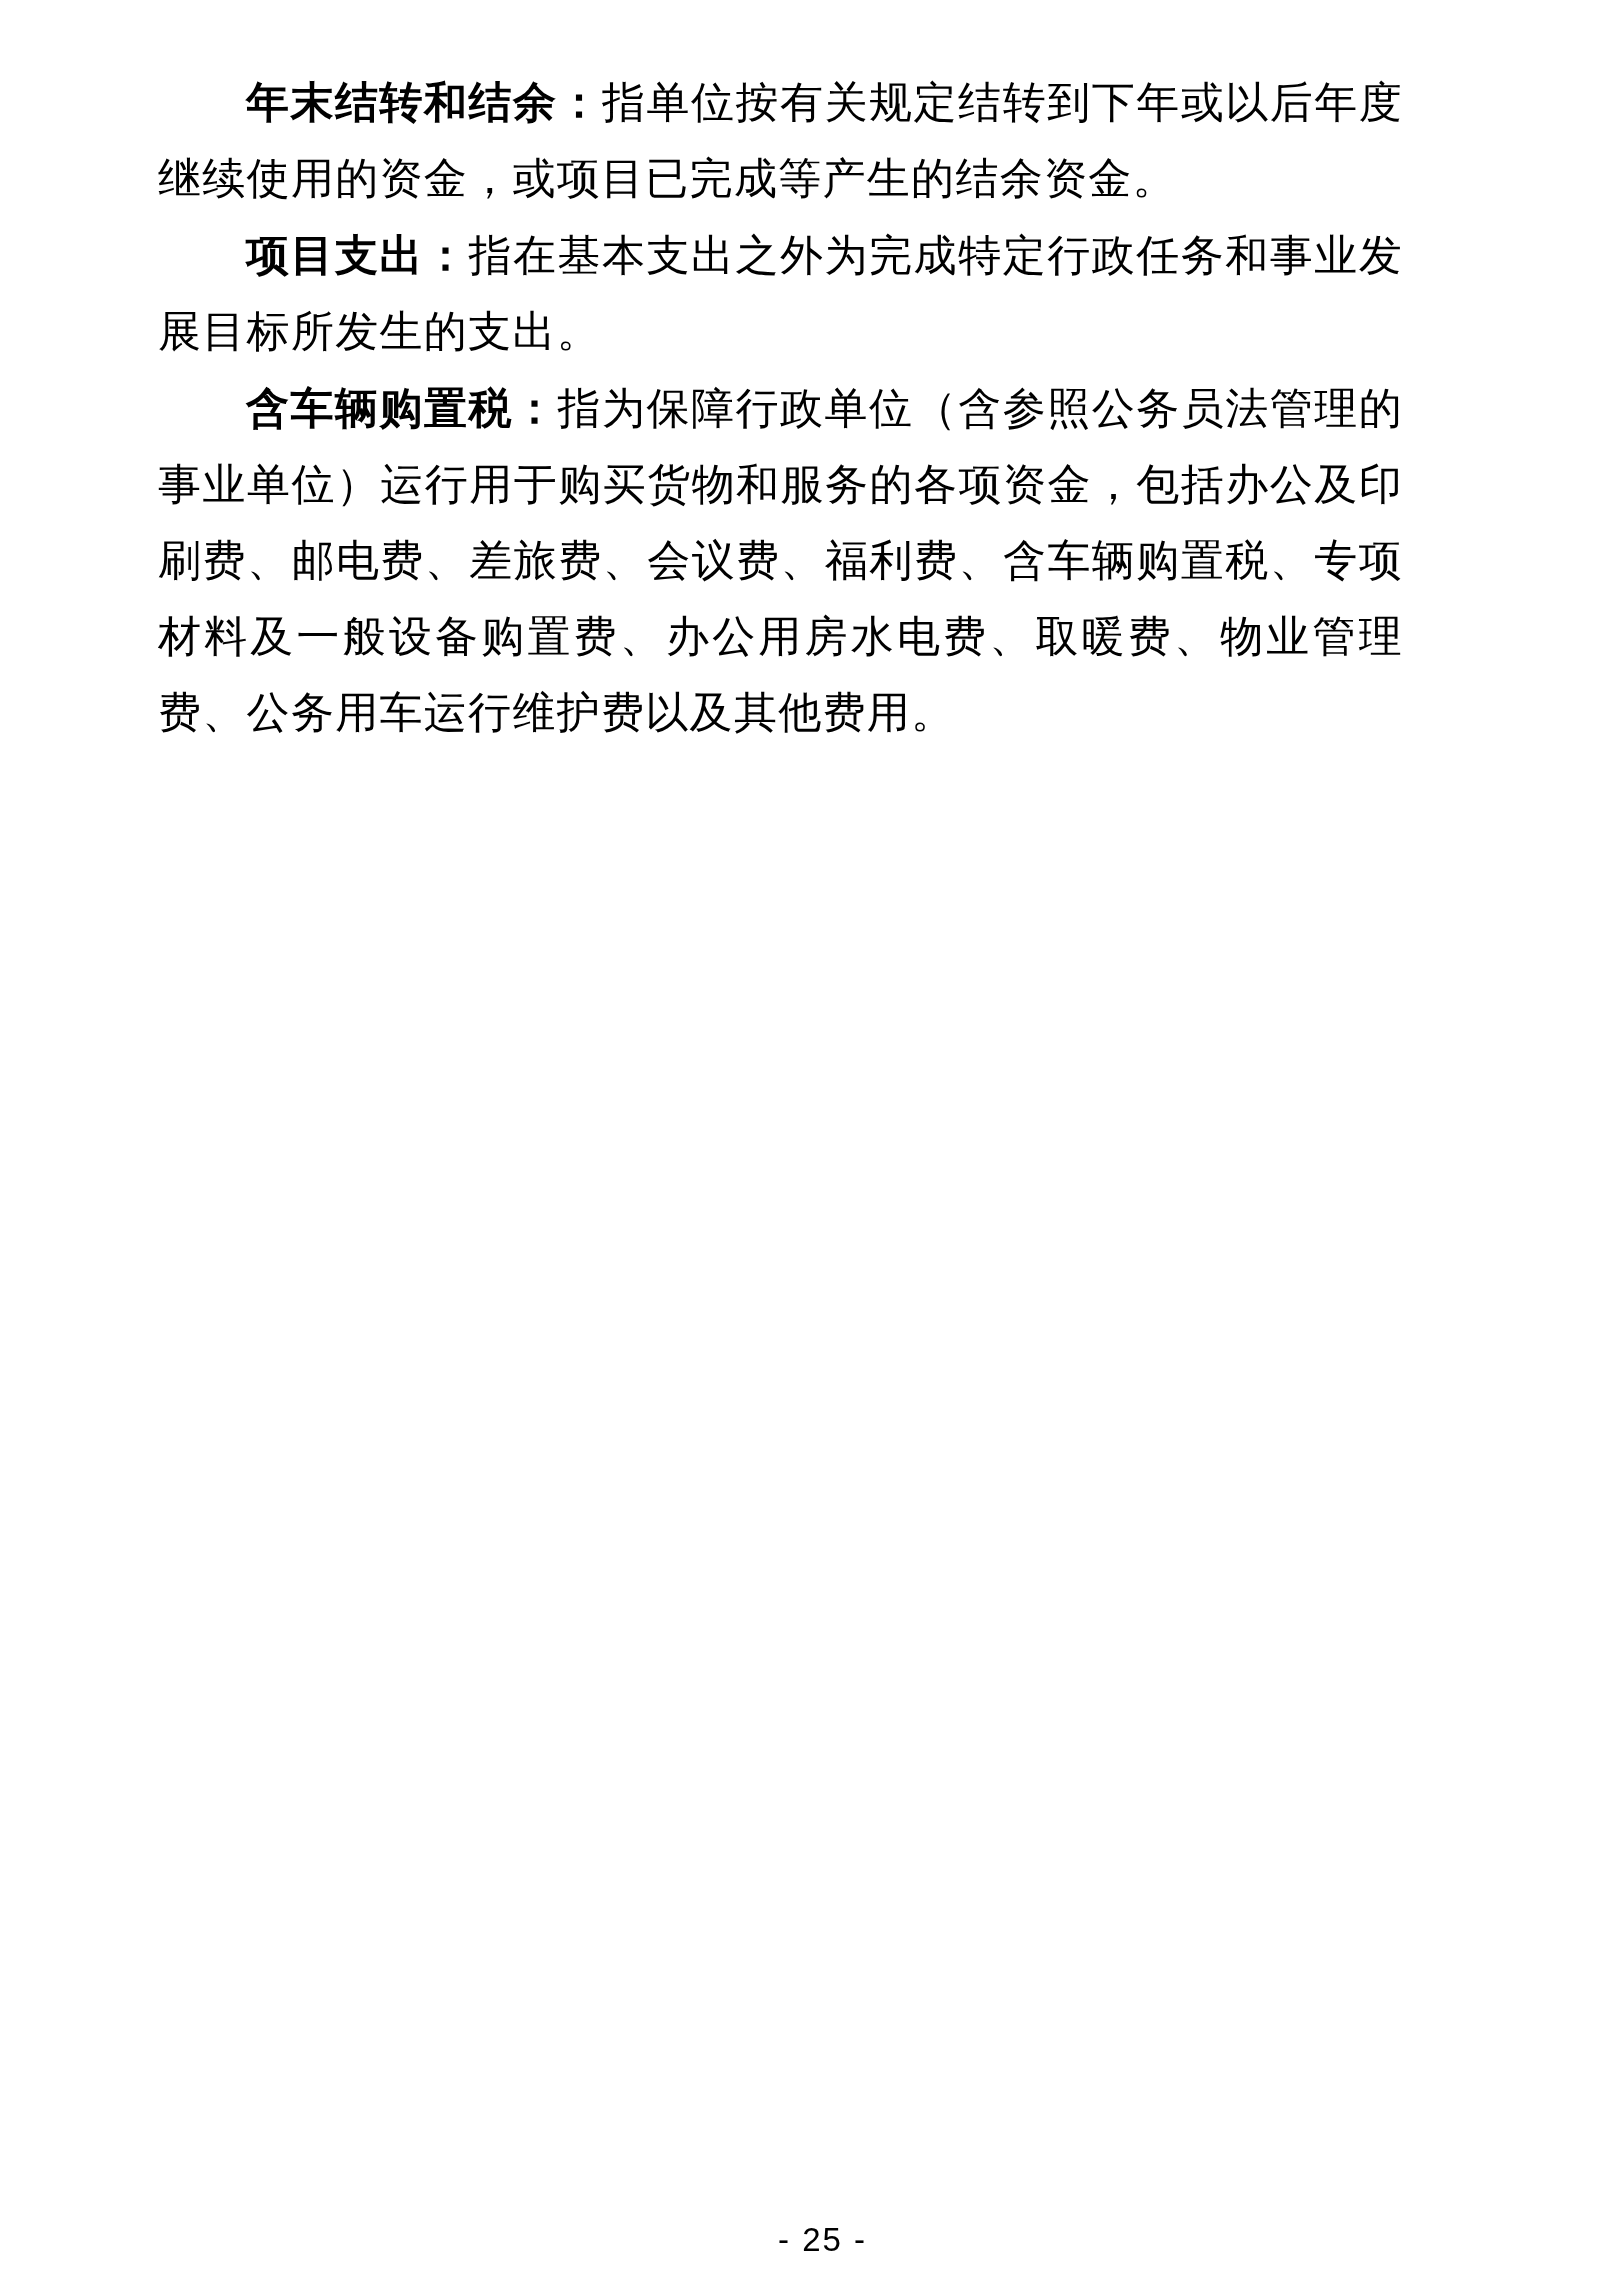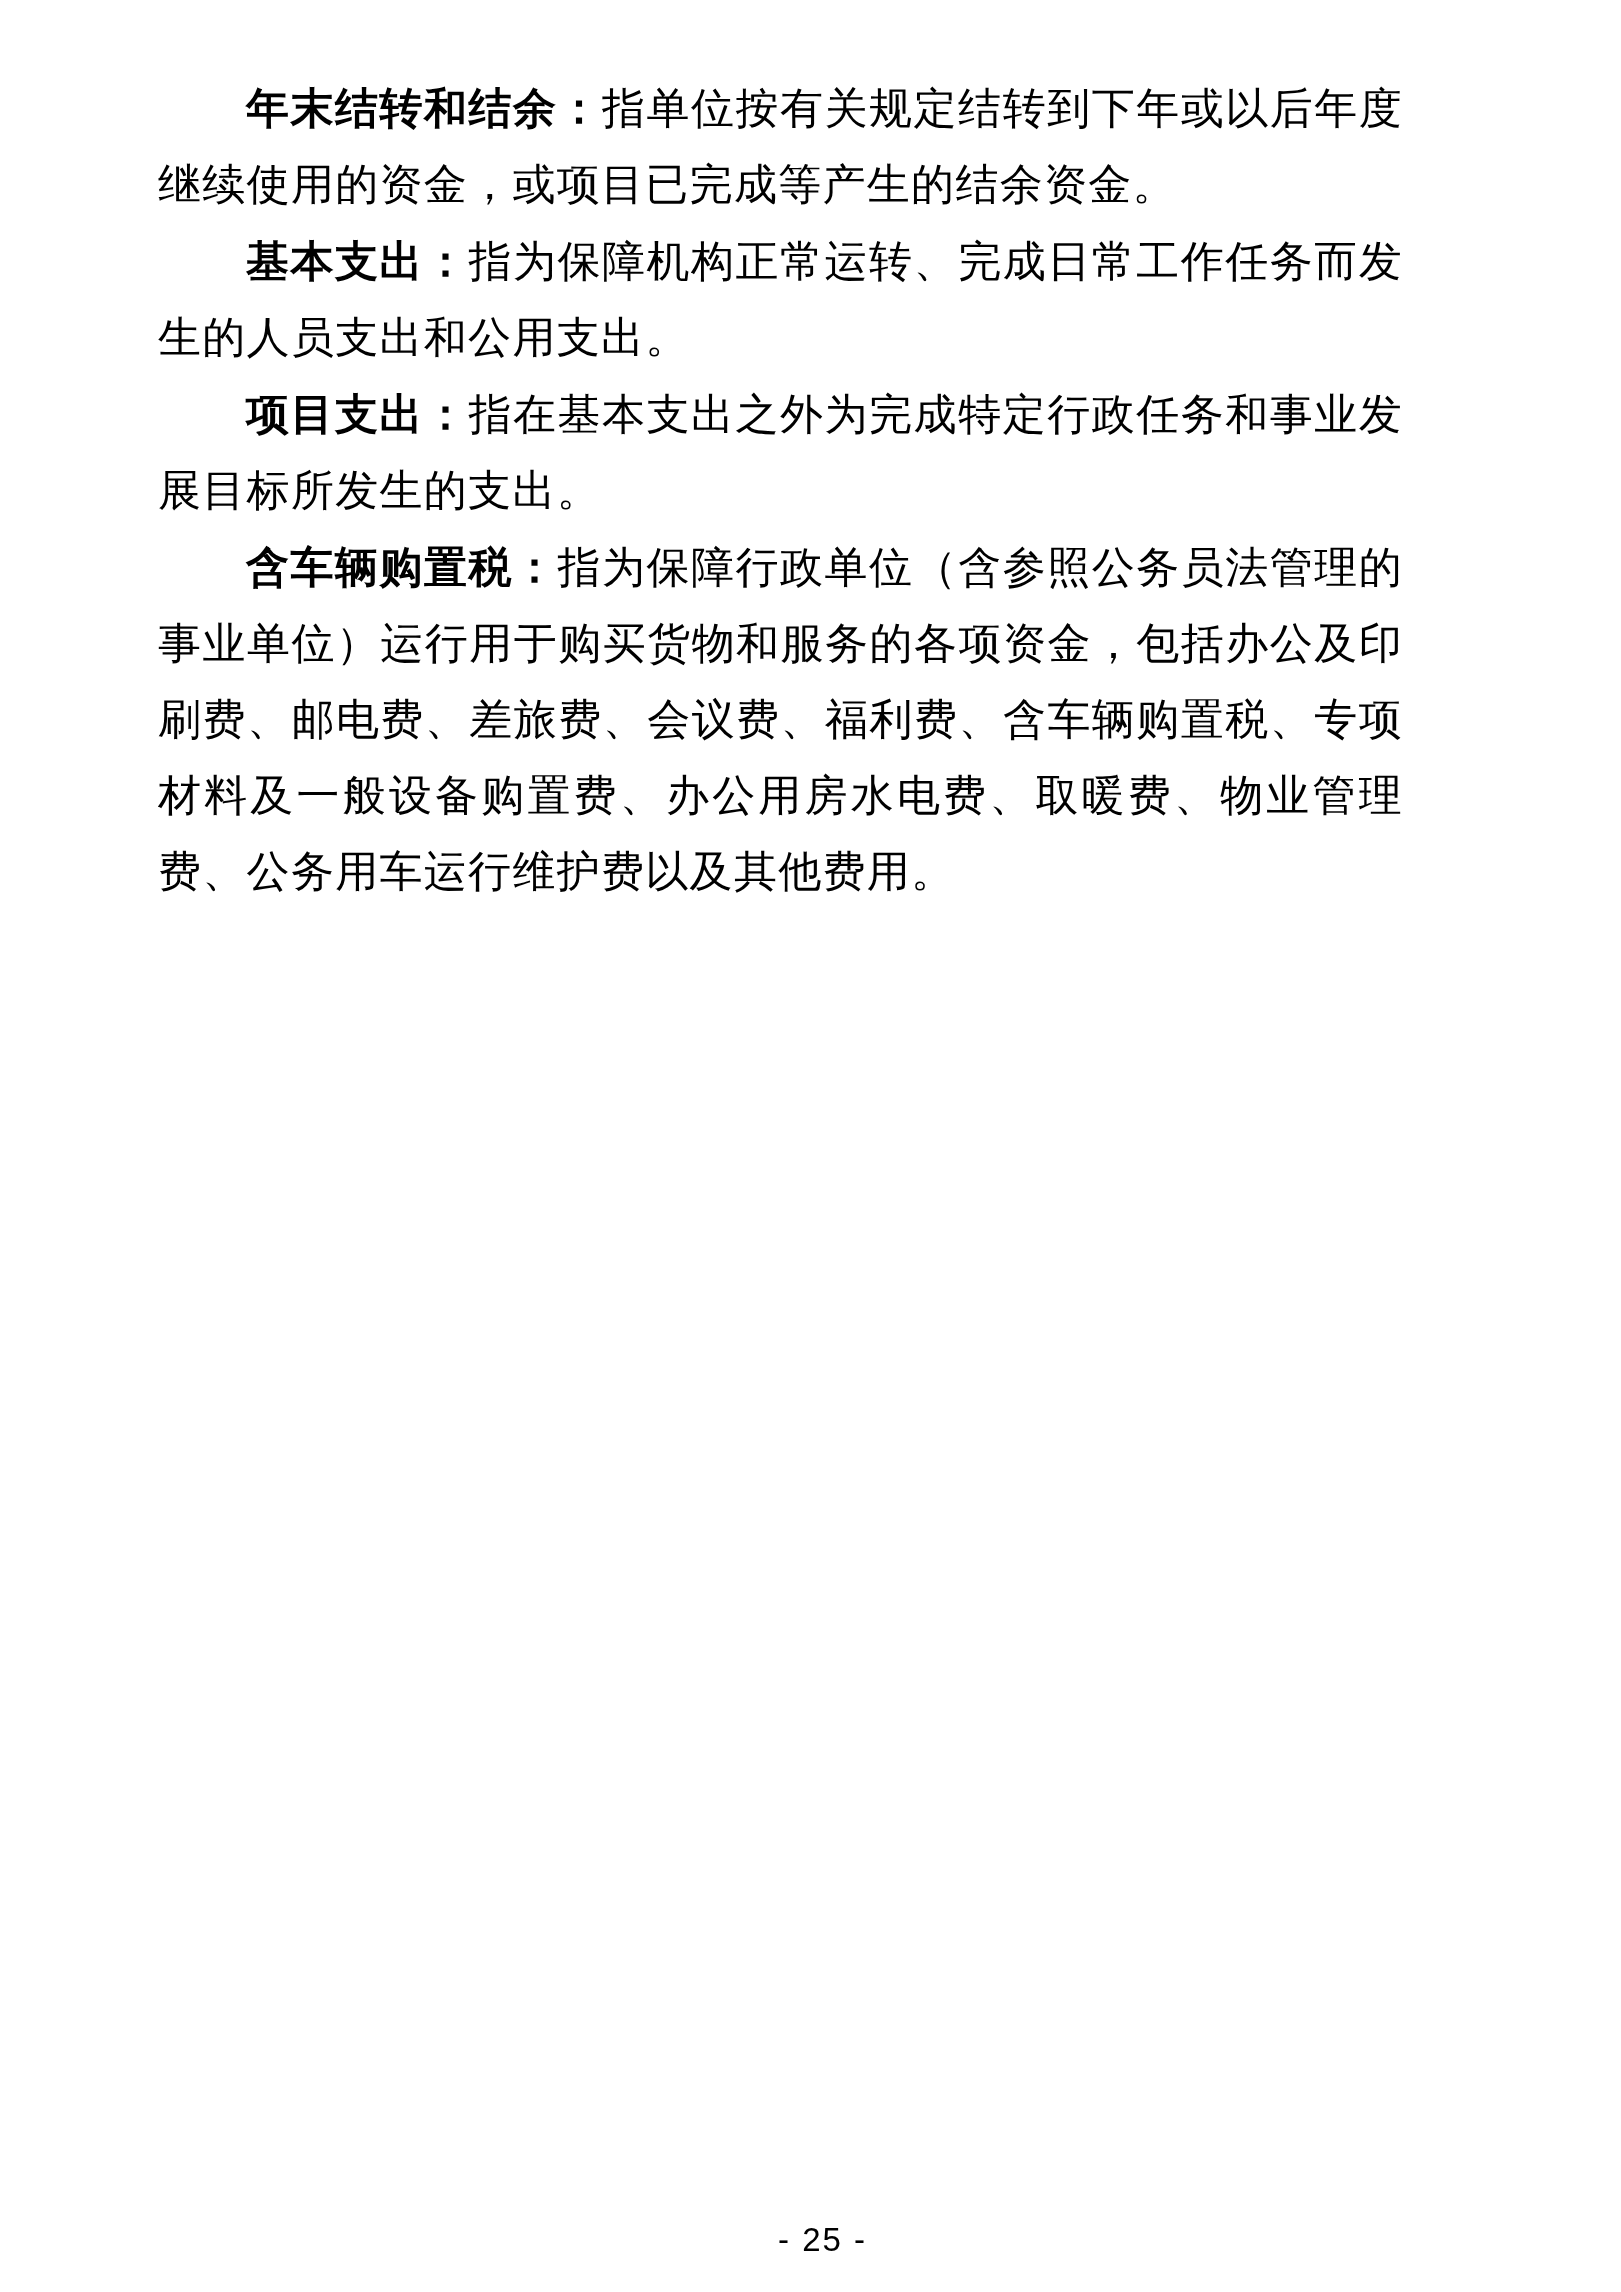--- a/index.html
+++ b/index.html
@@ -16,21 +16,21 @@
     color: #000000;
   }
   .page {
     position: absolute;
     inset: 0;
     background: #ffffff;
   }
   .body-text {
     position: absolute;
     left: 158px;
-    top: 70px;
+    top: 64px;
     width: 1245px;
   }
   .para {
     margin: 0;
     padding: 0;
     font-size: 43px;
     line-height: 76px;
     letter-spacing: 1.3px;
     text-align: justify;
     text-justify: inter-character;
@@ -60,21 +60,20 @@
 </style>
 </head>
 <body>
 
 <div class="page">
 
   <main class="body-text">
 
     <p class="para"><span class="term">年末结转和结余：</span><span class="def">指单位按有关规定结转到下年或以后年度继续使用的资金，或项目已完成等产生的结余资金。</span></p>
 
-    <p class="para"><span class="term">基本支出：</span><span class="def">指为保障机构正常运转、完成日常工作任务而发生的人员支出和公用支出。</span></p>
 
     <p class="para"><span class="term">项目支出：</span><span class="def">指在基本支出之外为完成特定行政任务和事业发展目标所发生的支出。</span></p>
 
 
 
     <p class="para"><span class="term">含车辆购置税：</span><span class="def">指为保障行政单位（含参照公务员法管理的事业单位）运行用于购买货物和服务的各项资金，包括办公及印刷费、邮电费、差旅费、会议费、福利费、含车辆购置税、专项材料及一般设备购置费、办公用房水电费、取暖费、物业管理费、公务用车运行维护费以及其他费用。</span></p>
 
   </main>
 
   <footer class="page-footer">

